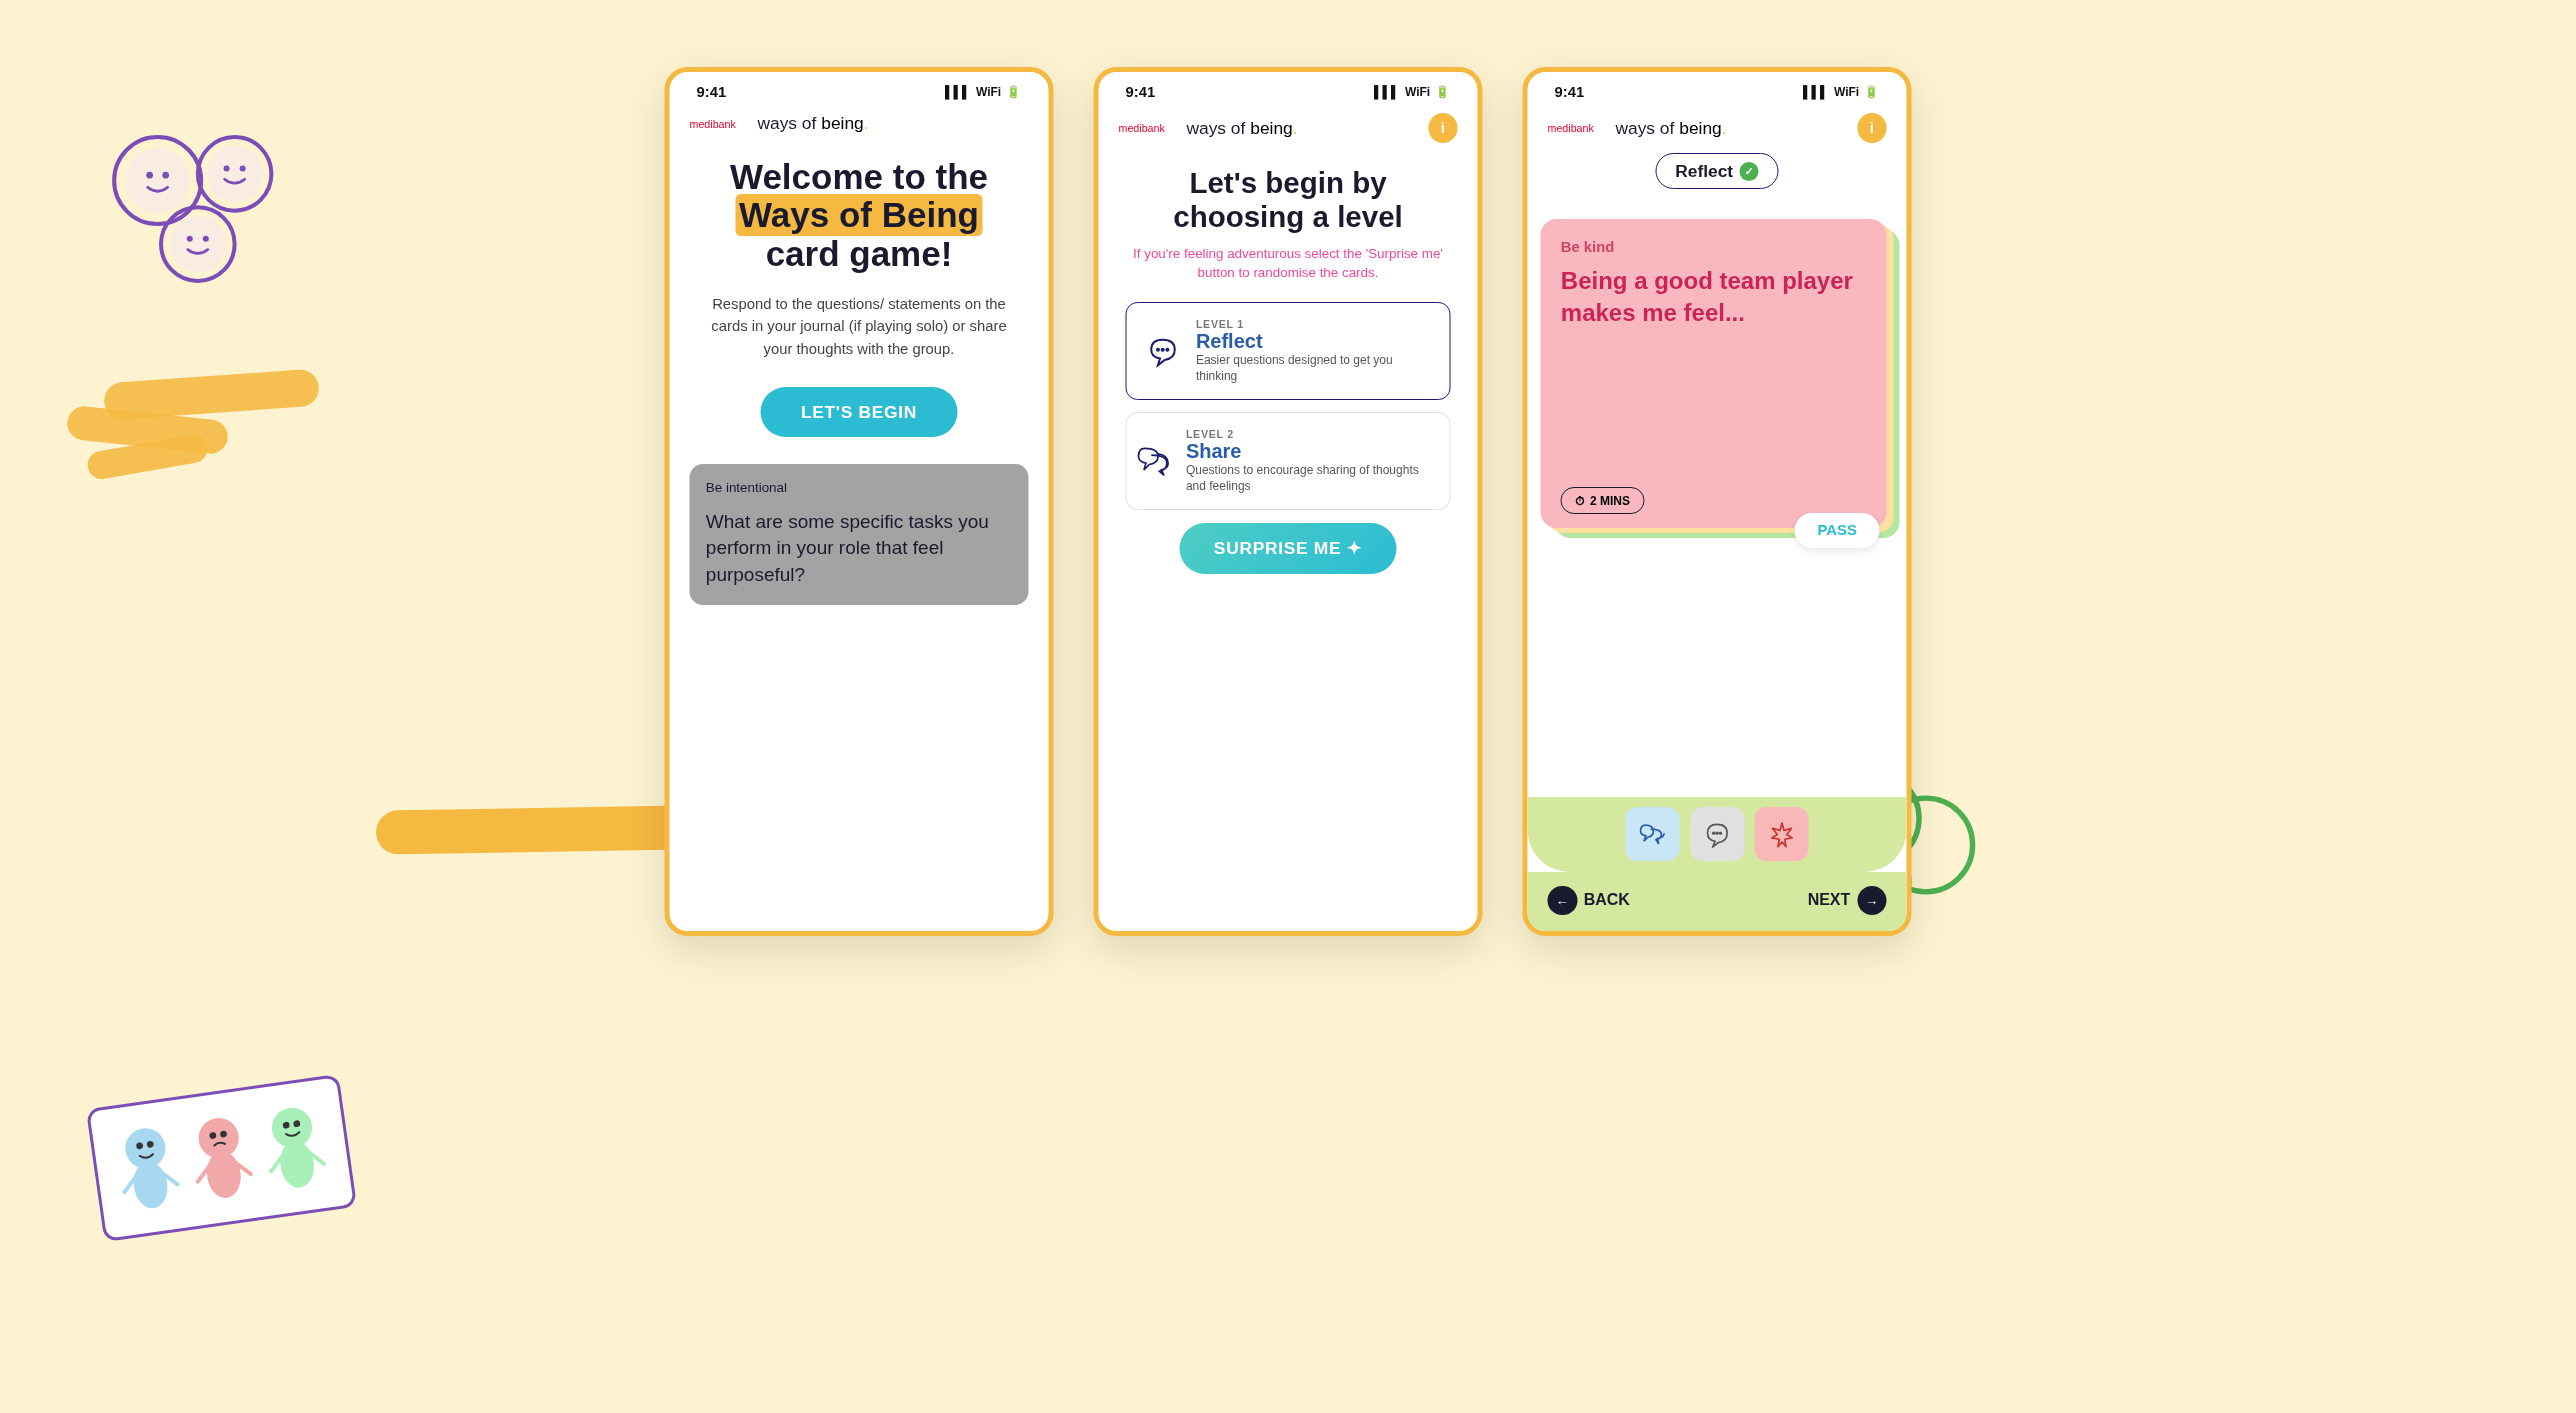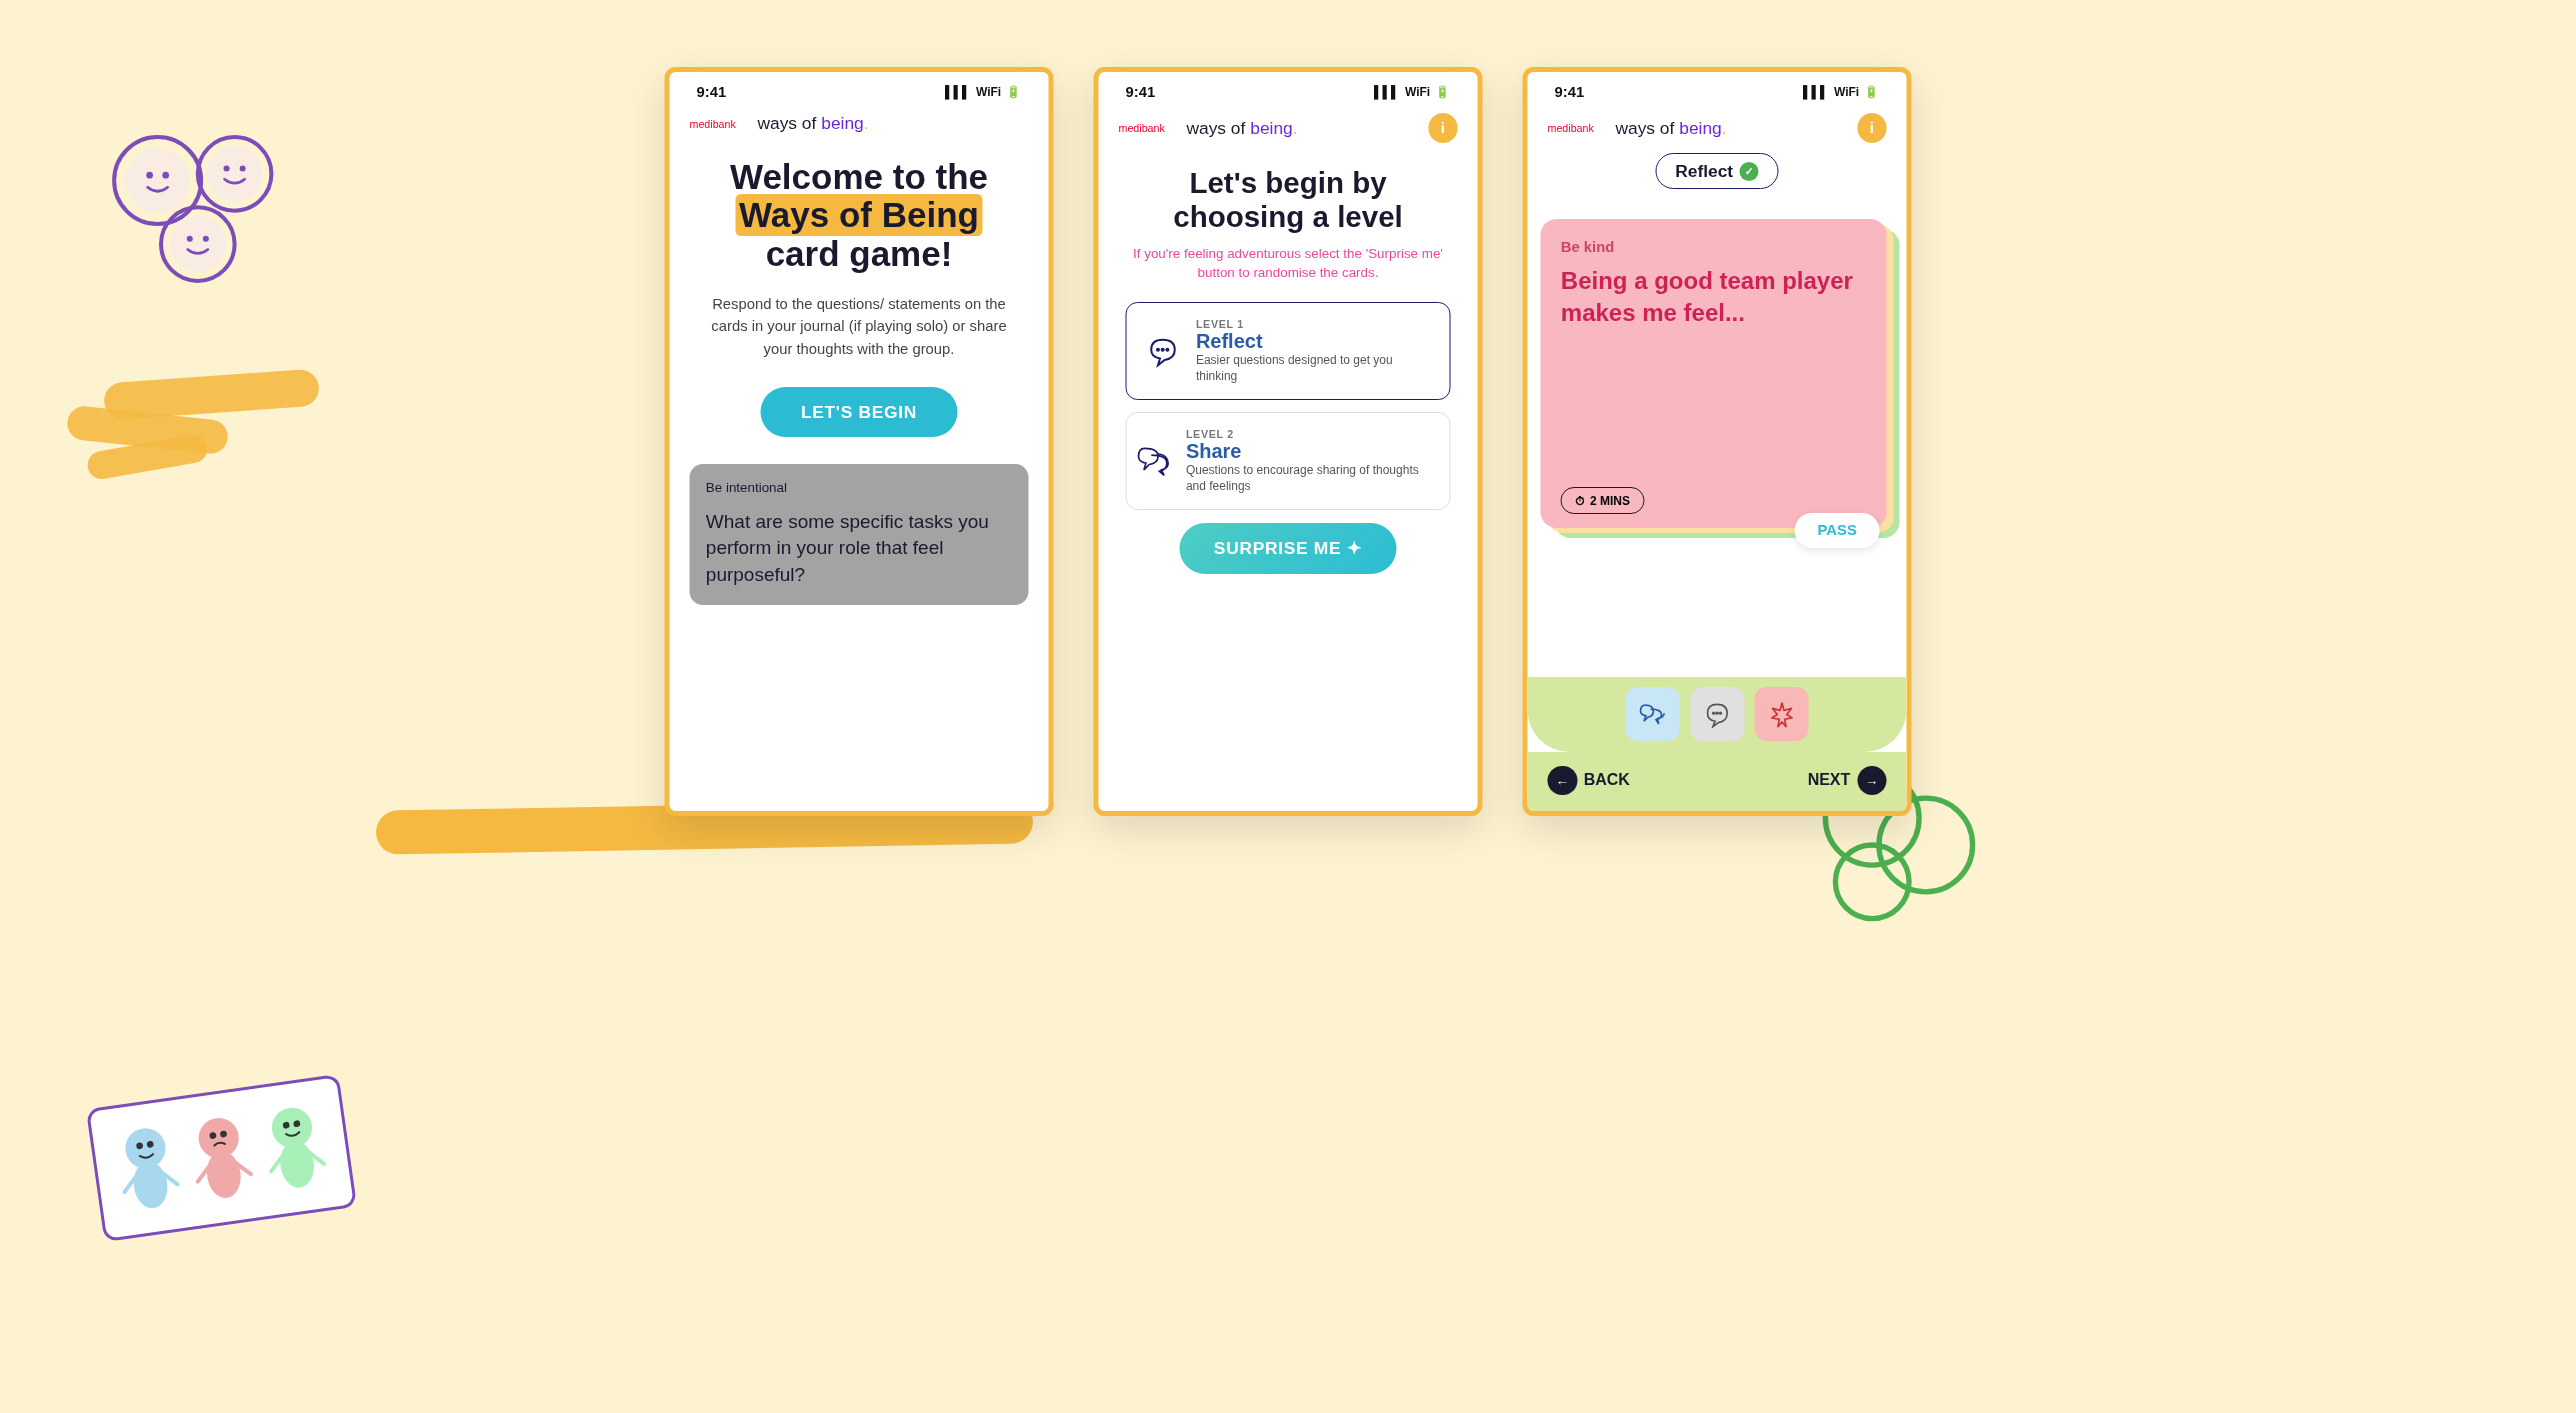--- a/index.html
+++ b/index.html
@@ -36,23 +36,23 @@
       left: 50%;
       transform: translateX(-50%);
       display: flex;
       gap: 40px;
       align-items: flex-start;
     }
 
     
     .phone {
       width: 389px;
-      height: 749px;
+      height: 869px;
       background: white;
-      border-radius: 11px;
+      border-radius: 23px;
       border: 5.4px solid #f5b942;
       overflow: hidden;
       position: relative;
       box-shadow: 0 13.4px 40px rgba(0,0,0,0.12);
       display: flex;
       flex-direction: column;
     }
 
     
     .status-bar {
@@ -84,21 +84,21 @@
       gap: 5.4px;
     }
     .brand-medi { color: #e8002d; }
     .brand-bank { color: #e8002d; }
     .brand-ways {
       font-size: 17.4px;
       font-weight: 500;
       color: #1a1a2e;
     }
     .brand-being {
-      color: #6d28d9;
+      color: #000000;
     }
     .brand-dot {
       color: #f5b942;
     }
     .info-btn {
       width: 29.5px; height: 29.5px;
       background: #f5b942;
       border-radius: 50%;
       display: flex;
       align-items: center;

